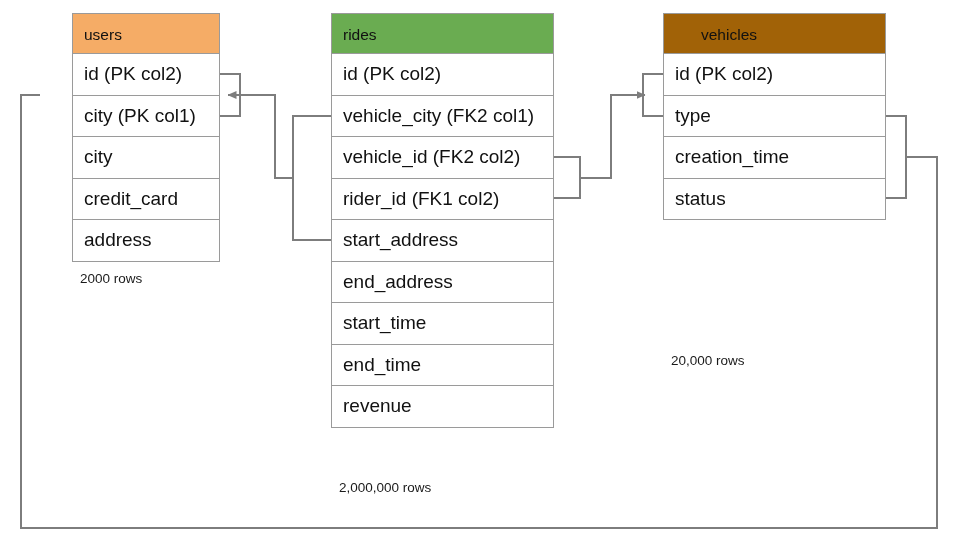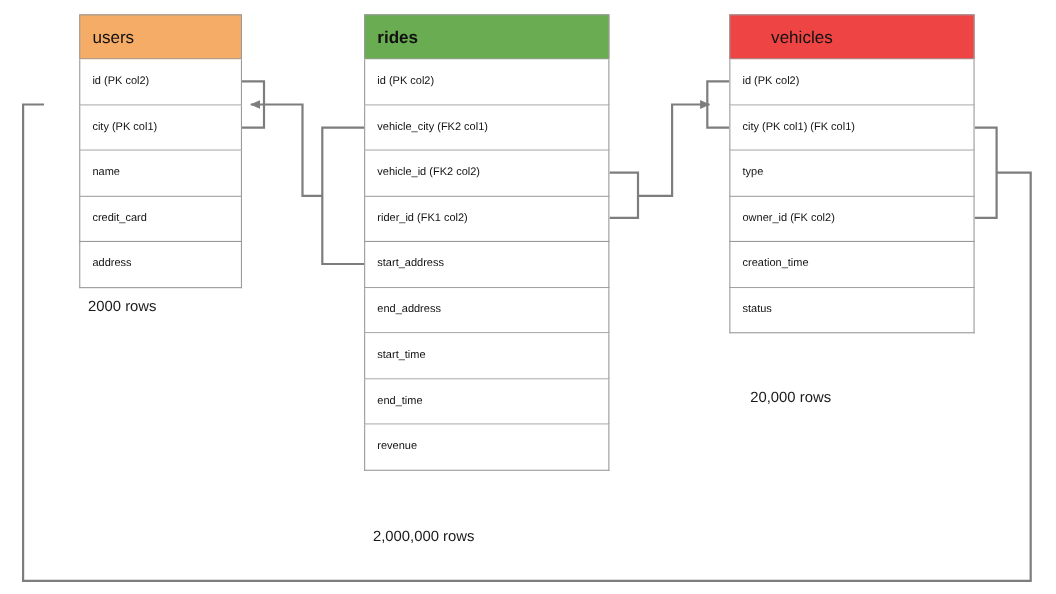--- a/index.html
+++ b/index.html
@@ -17,40 +17,40 @@
     height:41px;line-height:41px;
     padding:0 11px;
     font-size:15.5px;color:#111;
     border:1px solid #9a9a9a;
     white-space:nowrap;overflow:hidden;
   }
   .trow{
     box-sizing:border-box;
     height:41.5px;line-height:40px;
     padding:0 11px;
-    font-size:10px;color:#111;
+    font-size:19px;color:#111;
     background:#fff;
     border:1px solid #9a9a9a;
     border-top:none;
     white-space:nowrap;overflow:hidden;
   }
   .rowcount{
     position:absolute;
     font-size:13.5px;color:#1a1a1a;
     white-space:nowrap;
   }
 
   
   #tbl-users   {left:72px; top:13px;  width:148px;}
   #tbl-rides   {left:331px;top:13px;  width:223px;}
   #tbl-vehicles{left:663px;top:13px;  width:223px;}
 
   #rc-users   {left:80px; top:271px;text-align:right;}
   #rc-rides   {left:339px;top:480px;}
-  #rc-vehicles{left:671px;top:353px;margin-left:11px;}
+  #rc-vehicles{left:671px;top:353px;}
 </style>
 </head>
 <body>
 
 <div id="canvas">
 
   <svg class="wires" viewBox="0 0 960 540" xmlns="http://www.w3.org/2000/svg">
     <defs>
       <marker id="arrowL" markerWidth="9" markerHeight="8" refX="8.5" refY="4" orient="auto" markerUnits="userSpaceOnUse">
         <path d="M0,0 L9,4 L0,8 z" fill="#7d7d7d"></path>
@@ -72,44 +72,42 @@
     <g fill="none" stroke="#7d7d7d" stroke-width="2">
       <path d="M886,116 L906,116 L906,198 L886,198"></path>
       <path d="M906,157 L937,157 L937,528 L21,528 L21,95 L40,95"></path>
     </g>
   </svg>
 
   <div class="table" id="tbl-users">
     <div class="thead" style="background-color: rgb(245, 172, 102);">users</div>
     <div class="trow">id (PK col2)</div>
     <div class="trow">city (PK col1)</div>
-    <div class="trow">name</div>
+    <div class="trow">city</div>
     <div class="trow">credit_card</div>
     <div class="trow">address</div>
   </div>
   <div class="rowcount" id="rc-users">2000 rows</div>
 
   <div class="table" id="tbl-rides">
-    <div class="thead" style="background-color: rgb(106, 172, 81); font-weight: bold;">rides</div>
+    <div class="thead" style="background-color: rgb(106, 172, 81);">rides</div>
     <div class="trow">id (PK col2)</div>
     <div class="trow">vehicle_city (FK2 col1)</div>
     <div class="trow">vehicle_id (FK2 col2)</div>
     <div class="trow">rider_id (FK1 col2)</div>
     <div class="trow">start_address</div>
     <div class="trow">end_address</div>
     <div class="trow">start_time</div>
     <div class="trow">end_time</div>
     <div class="trow">revenue</div>
   </div>
   <div class="rowcount" id="rc-rides">2,000,000 rows</div>
 
   <div class="table" id="tbl-vehicles">
-    <div class="thead" style="background-color: #ef4444; padding-left: 37px;">vehicles</div>
+    <div class="thead" style="background-color: #a16207; padding-left: 37px;">vehicles</div>
     <div class="trow">id (PK col2)</div>
-    <div class="trow">city (PK col1) (FK col1)</div>
     <div class="trow">type</div>
-    <div class="trow">owner_id (FK col2)</div>
     <div class="trow">creation_time</div>
     <div class="trow">status</div>
   </div>
   <div class="rowcount" id="rc-vehicles">20,000 rows</div>
 
 </div>
 
 </body></html>

